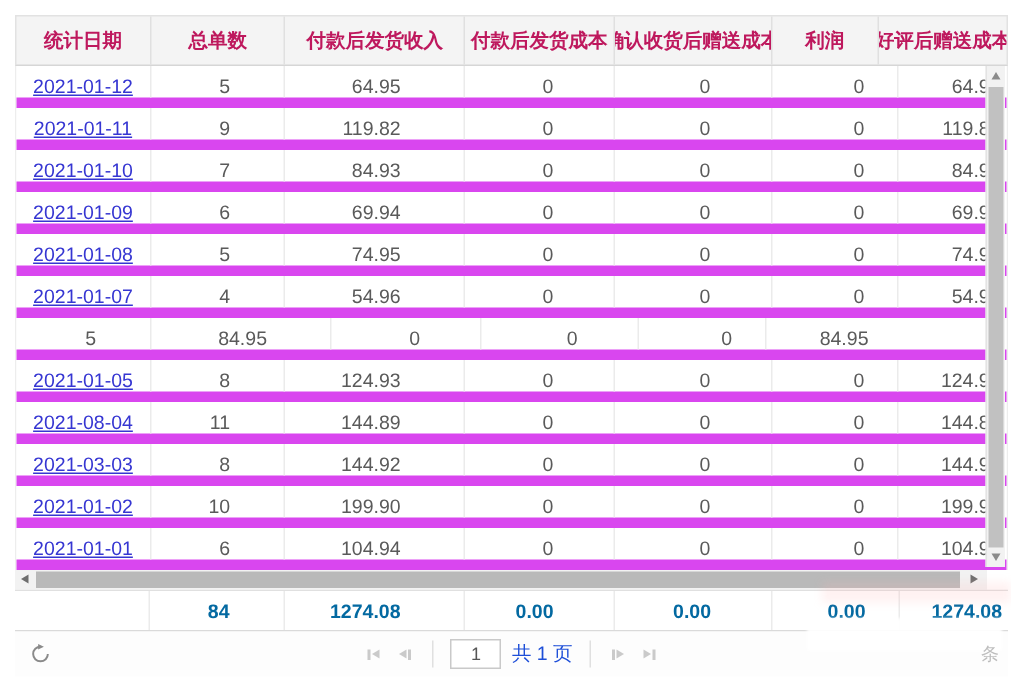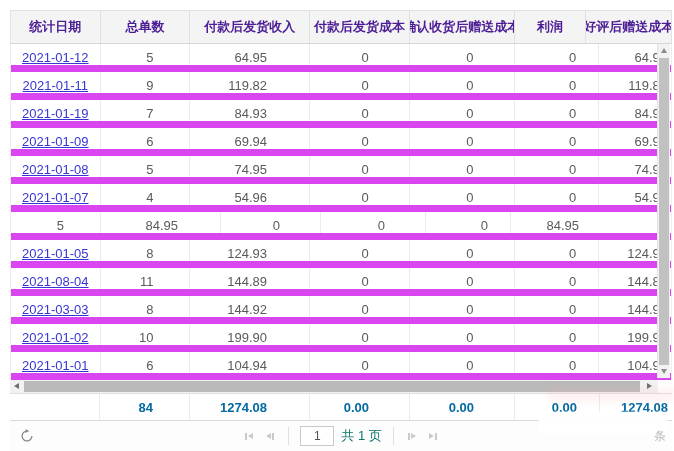--- a/index.html
+++ b/index.html
@@ -1,19 +1,19 @@
 <!DOCTYPE html>
 <html><head>
 <meta charset="utf-8">
 <style>
   html,body{margin:0;padding:0;width:674px;height:451px;background:#fff;overflow:hidden;
     font-family:"Liberation Sans","DejaVu Sans",sans-serif;}
   .widget{position:absolute;left:10px;top:10px;width:662px;height:441px;font-size:13px;color:#5a5a5a;}
   .thead{display:flex;height:34px;background:#f4f4f4;border:1px solid #e2e2e2;border-bottom:1px solid #d6d6d6;
-    box-sizing:border-box;font-weight:bold;color:#4c1d95;align-items:center;}
+    box-sizing:border-box;font-weight:bold;color:#be185d;align-items:center;}
   .hcell{box-sizing:border-box;height:100%;display:flex;align-items:center;justify-content:center;
     border-right:1px solid #e0e0e0;white-space:nowrap;overflow:hidden;font-size:13px;cursor:pointer;}
   .hcell:last-child{border-right:none;}
   .tbody{position:relative;border-left:1px solid #ededed;border-right:1px solid #ededed;box-sizing:border-box;}
   .row{display:flex;height:28px;line-height:27px;border-bottom:7px solid #d946ef;box-sizing:border-box;background:#fff;}
   .cell{box-sizing:border-box;border-right:1px solid #ebebeb;white-space:nowrap;overflow:hidden;height:100%;}
   .cell:last-child{border-right:none;}
   .c0{width:90px;text-align:center;}
   .c1{width:90px;text-align:right;padding-right:36px;}
   .c2{width:120px;text-align:right;padding-right:42px;}
@@ -46,21 +46,21 @@
   .refresh-btn{position:absolute;left:10px;top:8px;width:16px;height:16px;cursor:pointer;}
   .pager-center{position:absolute;left:0;right:0;top:0;height:100%;display:flex;align-items:center;justify-content:center;
     gap:7px;color:#8a8a8a;font-size:12px;}
   .pbtn{display:flex;align-items:center;gap:1px;padding:2px 3px;cursor:default;opacity:.75;}
   .tri-l{width:0;height:0;border-top:3.5px solid transparent;border-bottom:3.5px solid transparent;border-right:5px solid #b9b9b9;}
   .tri-r{width:0;height:0;border-top:3.5px solid transparent;border-bottom:3.5px solid transparent;border-left:5px solid #b9b9b9;}
   .bar{width:2px;height:7px;background:#b9b9b9;}
   .psep{width:1px;height:18px;background:#e0e0e0;margin:0 4px;}
   .page-input{width:34px;height:20px;border:1px solid #c9c9c9;text-align:center;font-size:12px;color:#555;
     font-family:"Liberation Sans",sans-serif;box-sizing:border-box;}
-  .pages-label{color:#0f766e;font-size:13px;white-space:nowrap;}
+  .pages-label{color:#1d4ed8;font-size:13px;white-space:nowrap;}
   
   .smudge-pink{position:absolute;left:548px;top:388px;width:126px;height:14px;background:rgba(255,185,185,.18);
     filter:blur(3px);z-index:9;}
   .smudge-white{position:absolute;left:538px;top:412px;width:130px;height:22px;background:rgba(255,255,255,.92);
     filter:blur(1px);z-index:9;}
   .faint-frags{position:absolute;left:578px;top:428px;width:94px;height:16px;z-index:10;color:rgba(110,110,110,.45);
     font-size:12px;letter-spacing:6px;text-align:right;overflow:hidden;filter:blur(.4px);}
 </style>
 </head>
 <body>
@@ -90,21 +90,21 @@
       <div class="row">
         <div class="cell c0"><a class="date-link">2021-01-11</a></div>
         <div class="cell c1">9</div>
         <div class="cell c2">119.82</div>
         <div class="cell c3">0</div>
         <div class="cell c4">0</div>
         <div class="cell c5">0</div>
         <div class="cell c6">119.82</div>
       </div>
       <div class="row">
-        <div class="cell c0"><a class="date-link">2021-01-19</a></div>
+        <div class="cell c0"><a class="date-link">2021-01-10</a></div>
         <div class="cell c1">7</div>
         <div class="cell c2">84.93</div>
         <div class="cell c3">0</div>
         <div class="cell c4">0</div>
         <div class="cell c5">0</div>
         <div class="cell c6">84.93</div>
       </div>
       <div class="row">
         <div class="cell c0"><a class="date-link">2021-01-09</a></div>
         <div class="cell c1">6</div>

